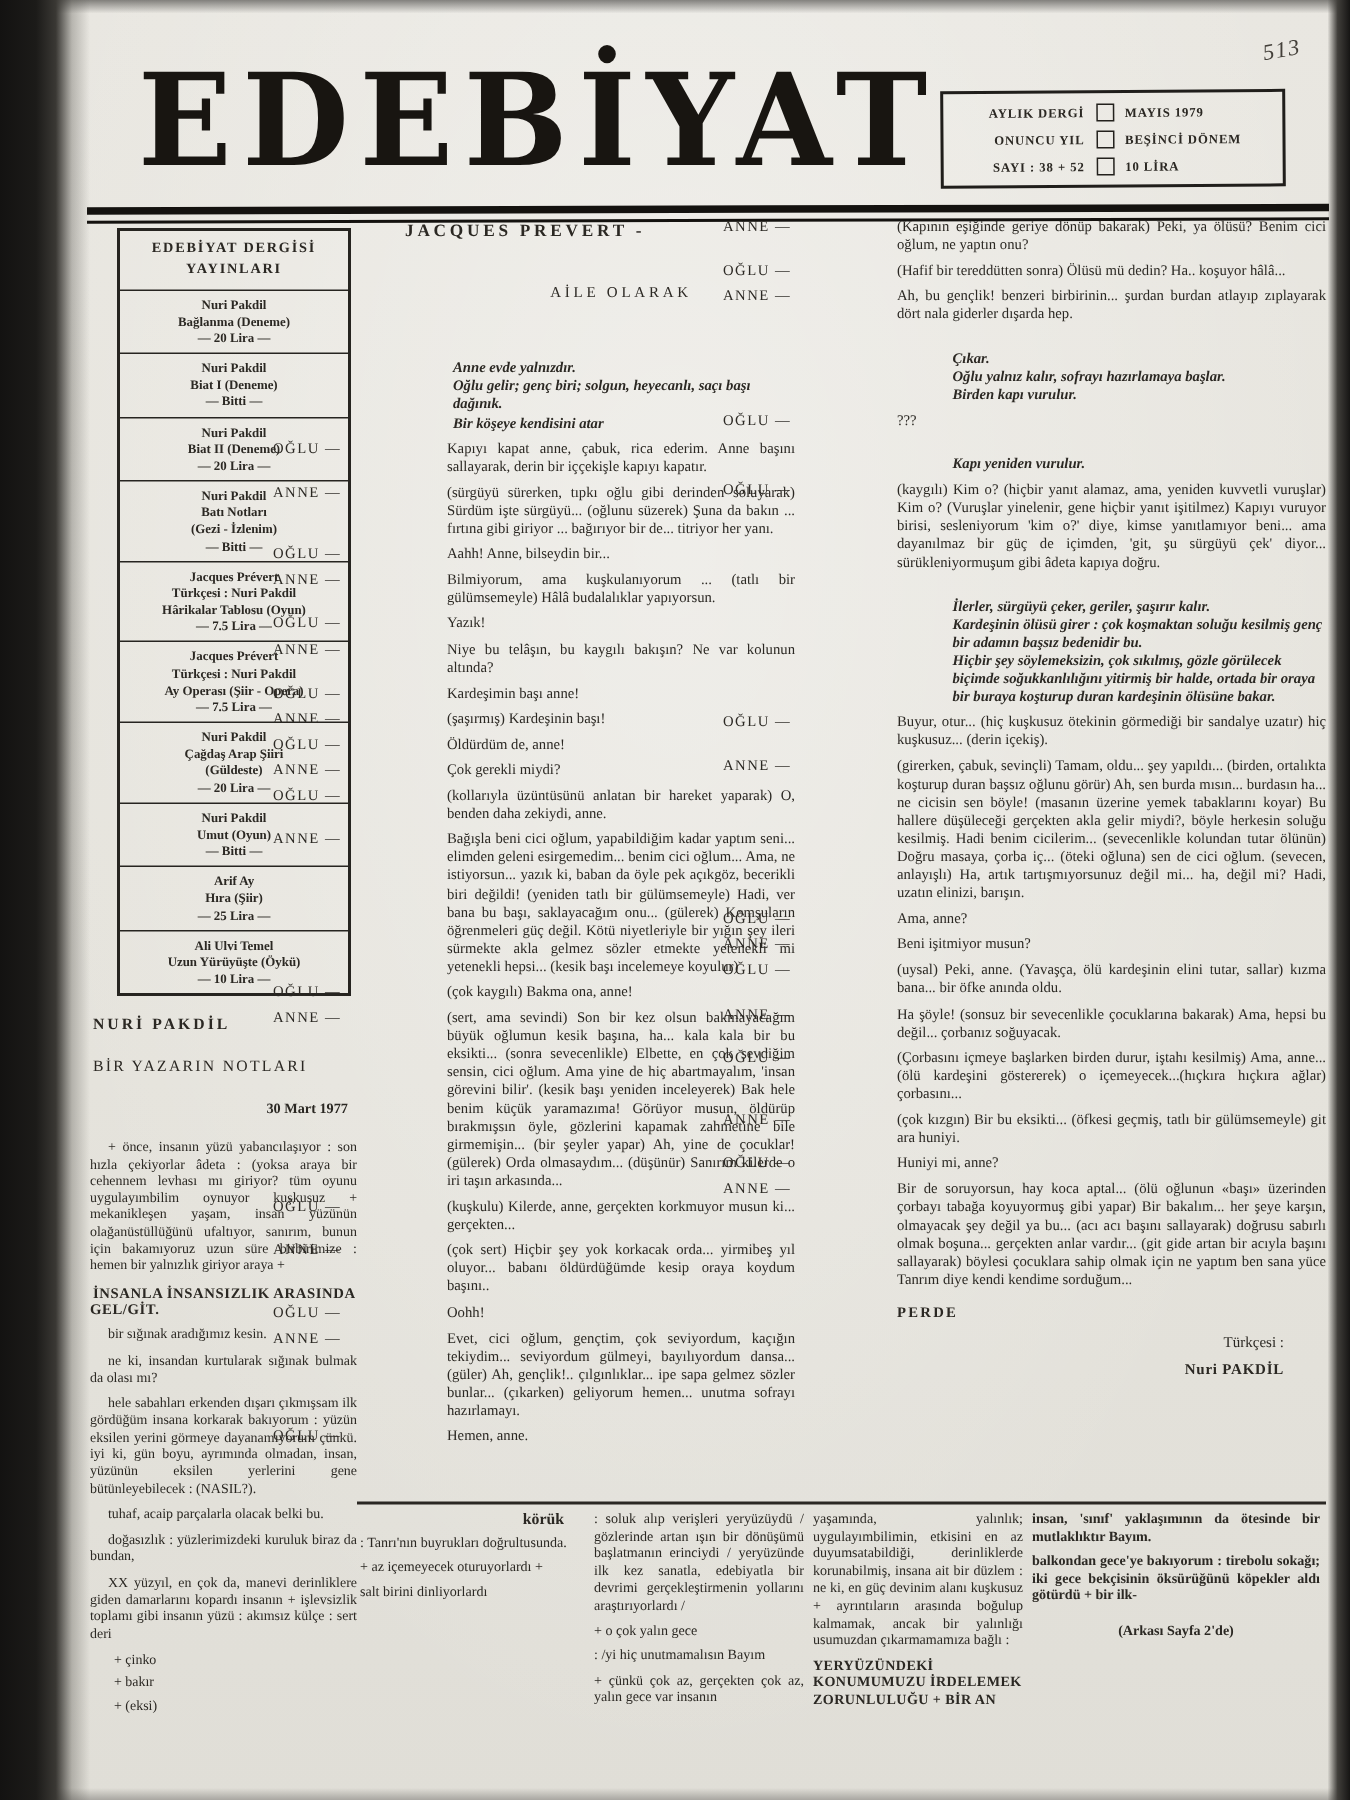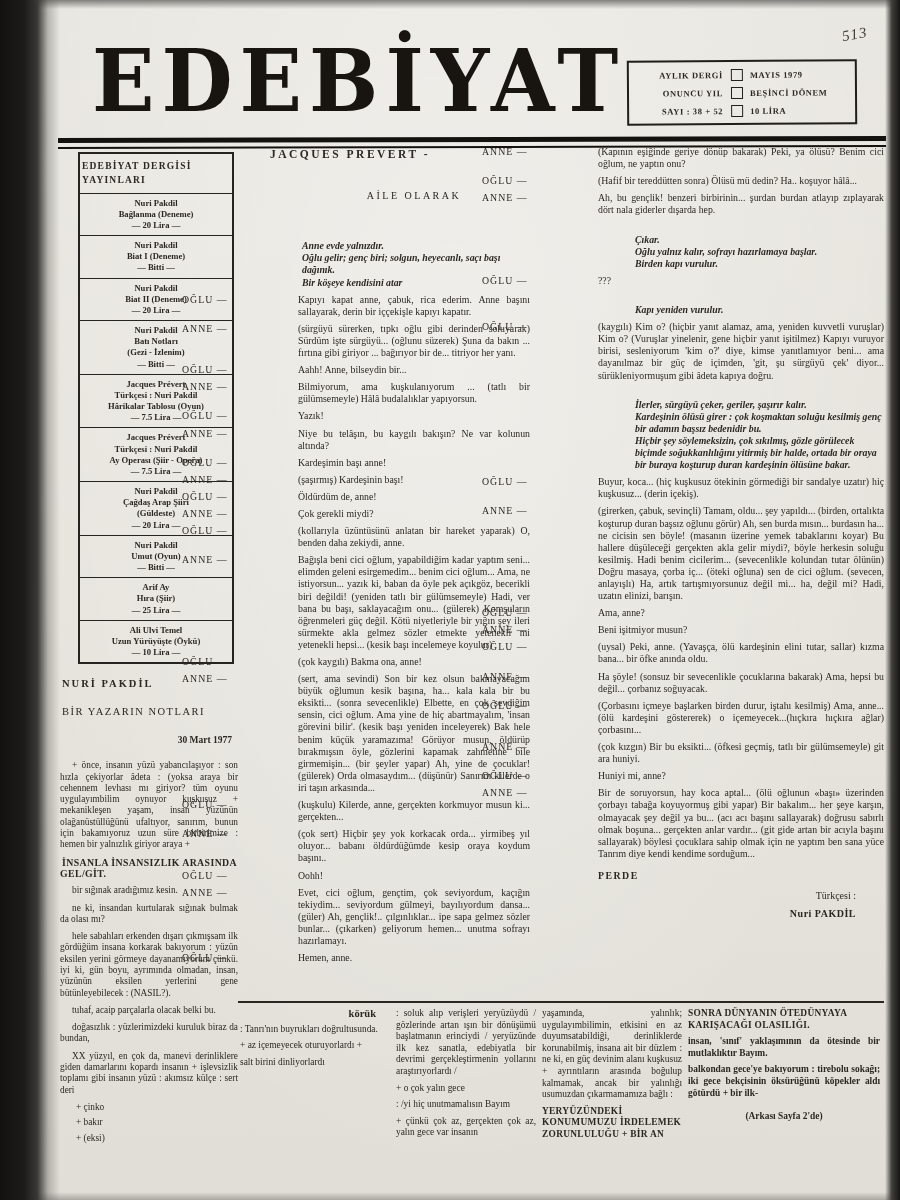--- a/index.html
+++ b/index.html
@@ -36,21 +36,21 @@
   .ibox-check{width:10px;height:10px;border:1.6px solid #23211d;margin:0 7px 0 8px;flex:0 0 auto;}
   .ibox-right{font-size:8.5px;font-weight:bold;letter-spacing:.6px;white-space:nowrap;}
 
   .rule-thick{position:absolute;left:58px;top:137px;width:828px;height:5px;background:#14120f;transform:rotate(-.15deg);}
   .rule-thin{position:absolute;left:58px;top:146px;width:828px;height:2px;background:#14120f;transform:rotate(-.15deg);}
   .rule-bottom{position:absolute;left:238px;top:1001px;width:646px;height:2px;background:#2a2723;}
 
   
   .leftcol{position:absolute;left:60px;top:152px;width:178px;}
   .pubbox{margin-left:18px;width:152px;border:2px solid #262420;background:rgba(255,255,255,.05);}
-  .pubbox-title{border-bottom:1.5px solid #262420;font-weight:bold;
+  .pubbox-title{border-bottom:1.5px solid #262420;text-align:center;font-weight:bold;
     font-size:9.5px;letter-spacing:1.2px;padding:5px 2px;white-space:pre-line;line-height:1.5;}
   .pub{border-bottom:1.5px solid #262420;text-align:center;font-weight:bold;font-size:8.6px;
     line-height:1.3;padding:4px 2px;white-space:pre-line;}
   .pub:last-child{border-bottom:none;}
 
   .notes{margin-top:14px;font-size:9.3px;line-height:11.3px;text-align:justify;}
   .notes-author{font-weight:bold;font-size:10.5px;letter-spacing:2px;margin:0 0 16px 2px;}
   .notes-title{font-size:10.5px;letter-spacing:1.5px;margin:0 0 18px 2px;}
   .notes-date{font-weight:bold;text-align:right;padding-right:6px;margin:0 0 14px 0;font-size:9.5px;}
   .notes p{margin:0 0 6px 0;text-indent:12px;}
@@ -326,21 +326,21 @@
           <span class="spk">OĞLU —</span><span>(kaygılı) Kim o? (hiçbir yanıt alamaz, ama, yeniden kuvvetli vuruşlar) Kim o? (Vuruşlar yinelenir, gene hiçbir yanıt işitilmez) Kapıyı vuruyor birisi, sesleniyorum 'kim o?' diye, kimse yanıtlamıyor beni... ama dayanılmaz bir güç de içimden, 'git, şu sürgüyü çek' diyor... sürükleniyormuşum gibi âdeta kapıya doğru.</span>
         </div>
 
         <div class="dlg stage">
           <span>İlerler, sürgüyü çeker, geriler, şaşırır kalır.
 Kardeşinin ölüsü girer : çok koşmaktan soluğu kesilmiş genç bir adamın başsız bedenidir bu.
 Hiçbir şey söylemeksizin, çok sıkılmış, gözle görülecek biçimde soğukkanlılığını yitirmiş bir halde, ortada bir oraya bir buraya koşturup duran kardeşinin ölüsüne bakar.</span>
         </div>
 
         <div class="dlg">
-          <span class="spk">OĞLU —</span><span>Buyur, koca... (hiç kuşkusuz ötekinin görmediği bir sandalye uzatır) hiç kuşkusuz... (derin içekiş).</span>
+          <span class="spk">OĞLU —</span><span>Buyur, otur... (hiç kuşkusuz ötekinin görmediği bir sandalye uzatır) hiç kuşkusuz... (derin içekiş).</span>
         </div>
 
         <div class="dlg">
           <span class="spk">ANNE —</span><span>(girerken, çabuk, sevinçli) Tamam, oldu... şey yapıldı... (birden, ortalıkta koşturup duran başsız oğlunu görür) Ah, sen burda mısın... burdasın ha... ne cicisin sen böyle! (masanın üzerine yemek tabaklarını koyar) Bu hallere düşüleceği gerçekten akla gelir miydi?, böyle herkesin soluğu kesilmiş. Hadi benim cicilerim... (sevecenlikle kolundan tutar ölünün) Doğru masaya, çorba iç... (öteki oğluna) sen de cici oğlum. (sevecen, anlayışlı) Ha, artık tartışmıyorsunuz değil mi... ha, değil mi? Hadi, uzatın elinizi, barışın.</span>
         </div>
 
         <div class="dlg">
           <span class="spk">OĞLU —</span><span>Ama, anne?</span>
         </div>
 
@@ -408,21 +408,20 @@
 
   <div class="bcol" id="bcol3">
 
       <p>yaşamında, yalınlık; uygulayımbilimin, etkisini en az duyumsatabildiği, derinliklerde korunabilmiş, insana ait bir düzlem : ne ki, en güç devinim alanı kuşkusuz + ayrıntıların arasında boğulup kalmamak, ancak bir yalınlığı usumuzdan çıkarmamamıza bağlı :</p>
 
       <p class="caps">YERYÜZÜNDEKİ KONUMUMUZU İRDELEMEK ZORUNLULUĞU + BİR AN</p>
     </div>
 
   <div class="bcol" id="bcol4">
 
-      <p class="caps">SONRA DÜNYANIN ÖTEDÜNYAYA KARIŞACAĞI OLASILIĞI.</p>
 
       <p>insan, 'sınıf' yaklaşımının da ötesinde bir mutlaklıktır Bayım.</p>
 
       <p>balkondan gece'ye bakıyorum : tirebolu sokağı; iki gece bekçisinin öksürüğünü köpekler aldı götürdü + bir ilk-</p>
 
       <p class="note">(Arkası Sayfa 2'de)</p>
     </div>
 </div>
 
 </body></html>

